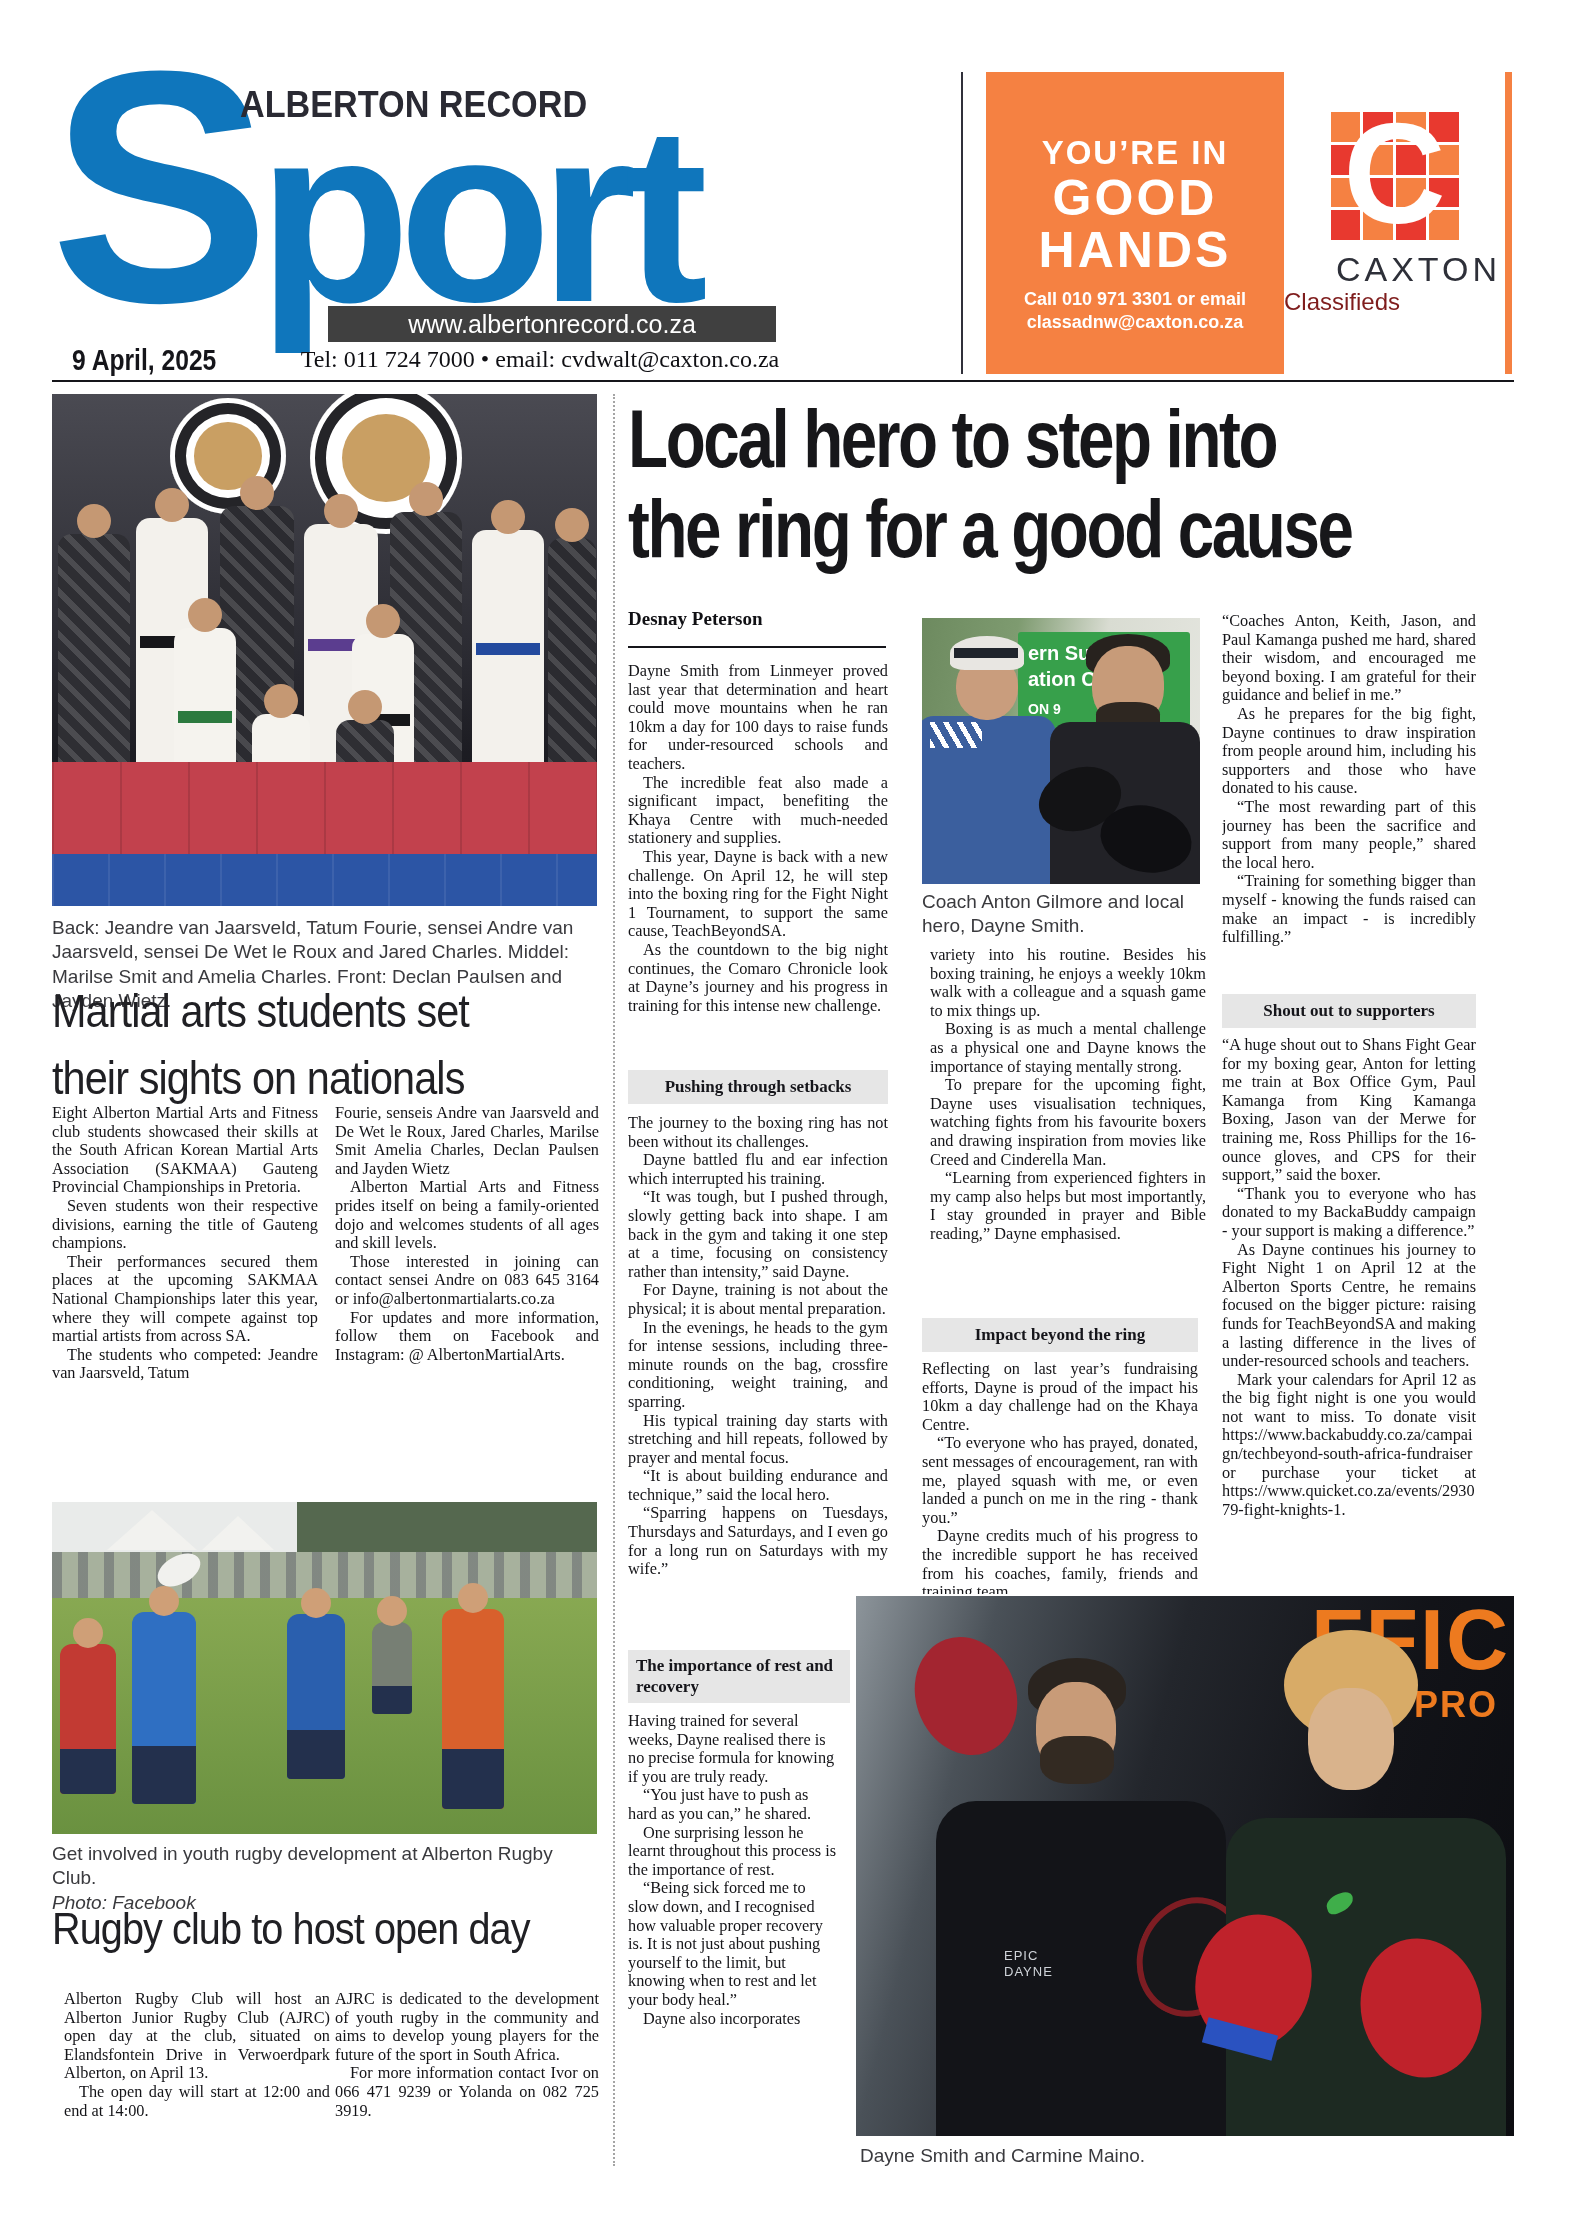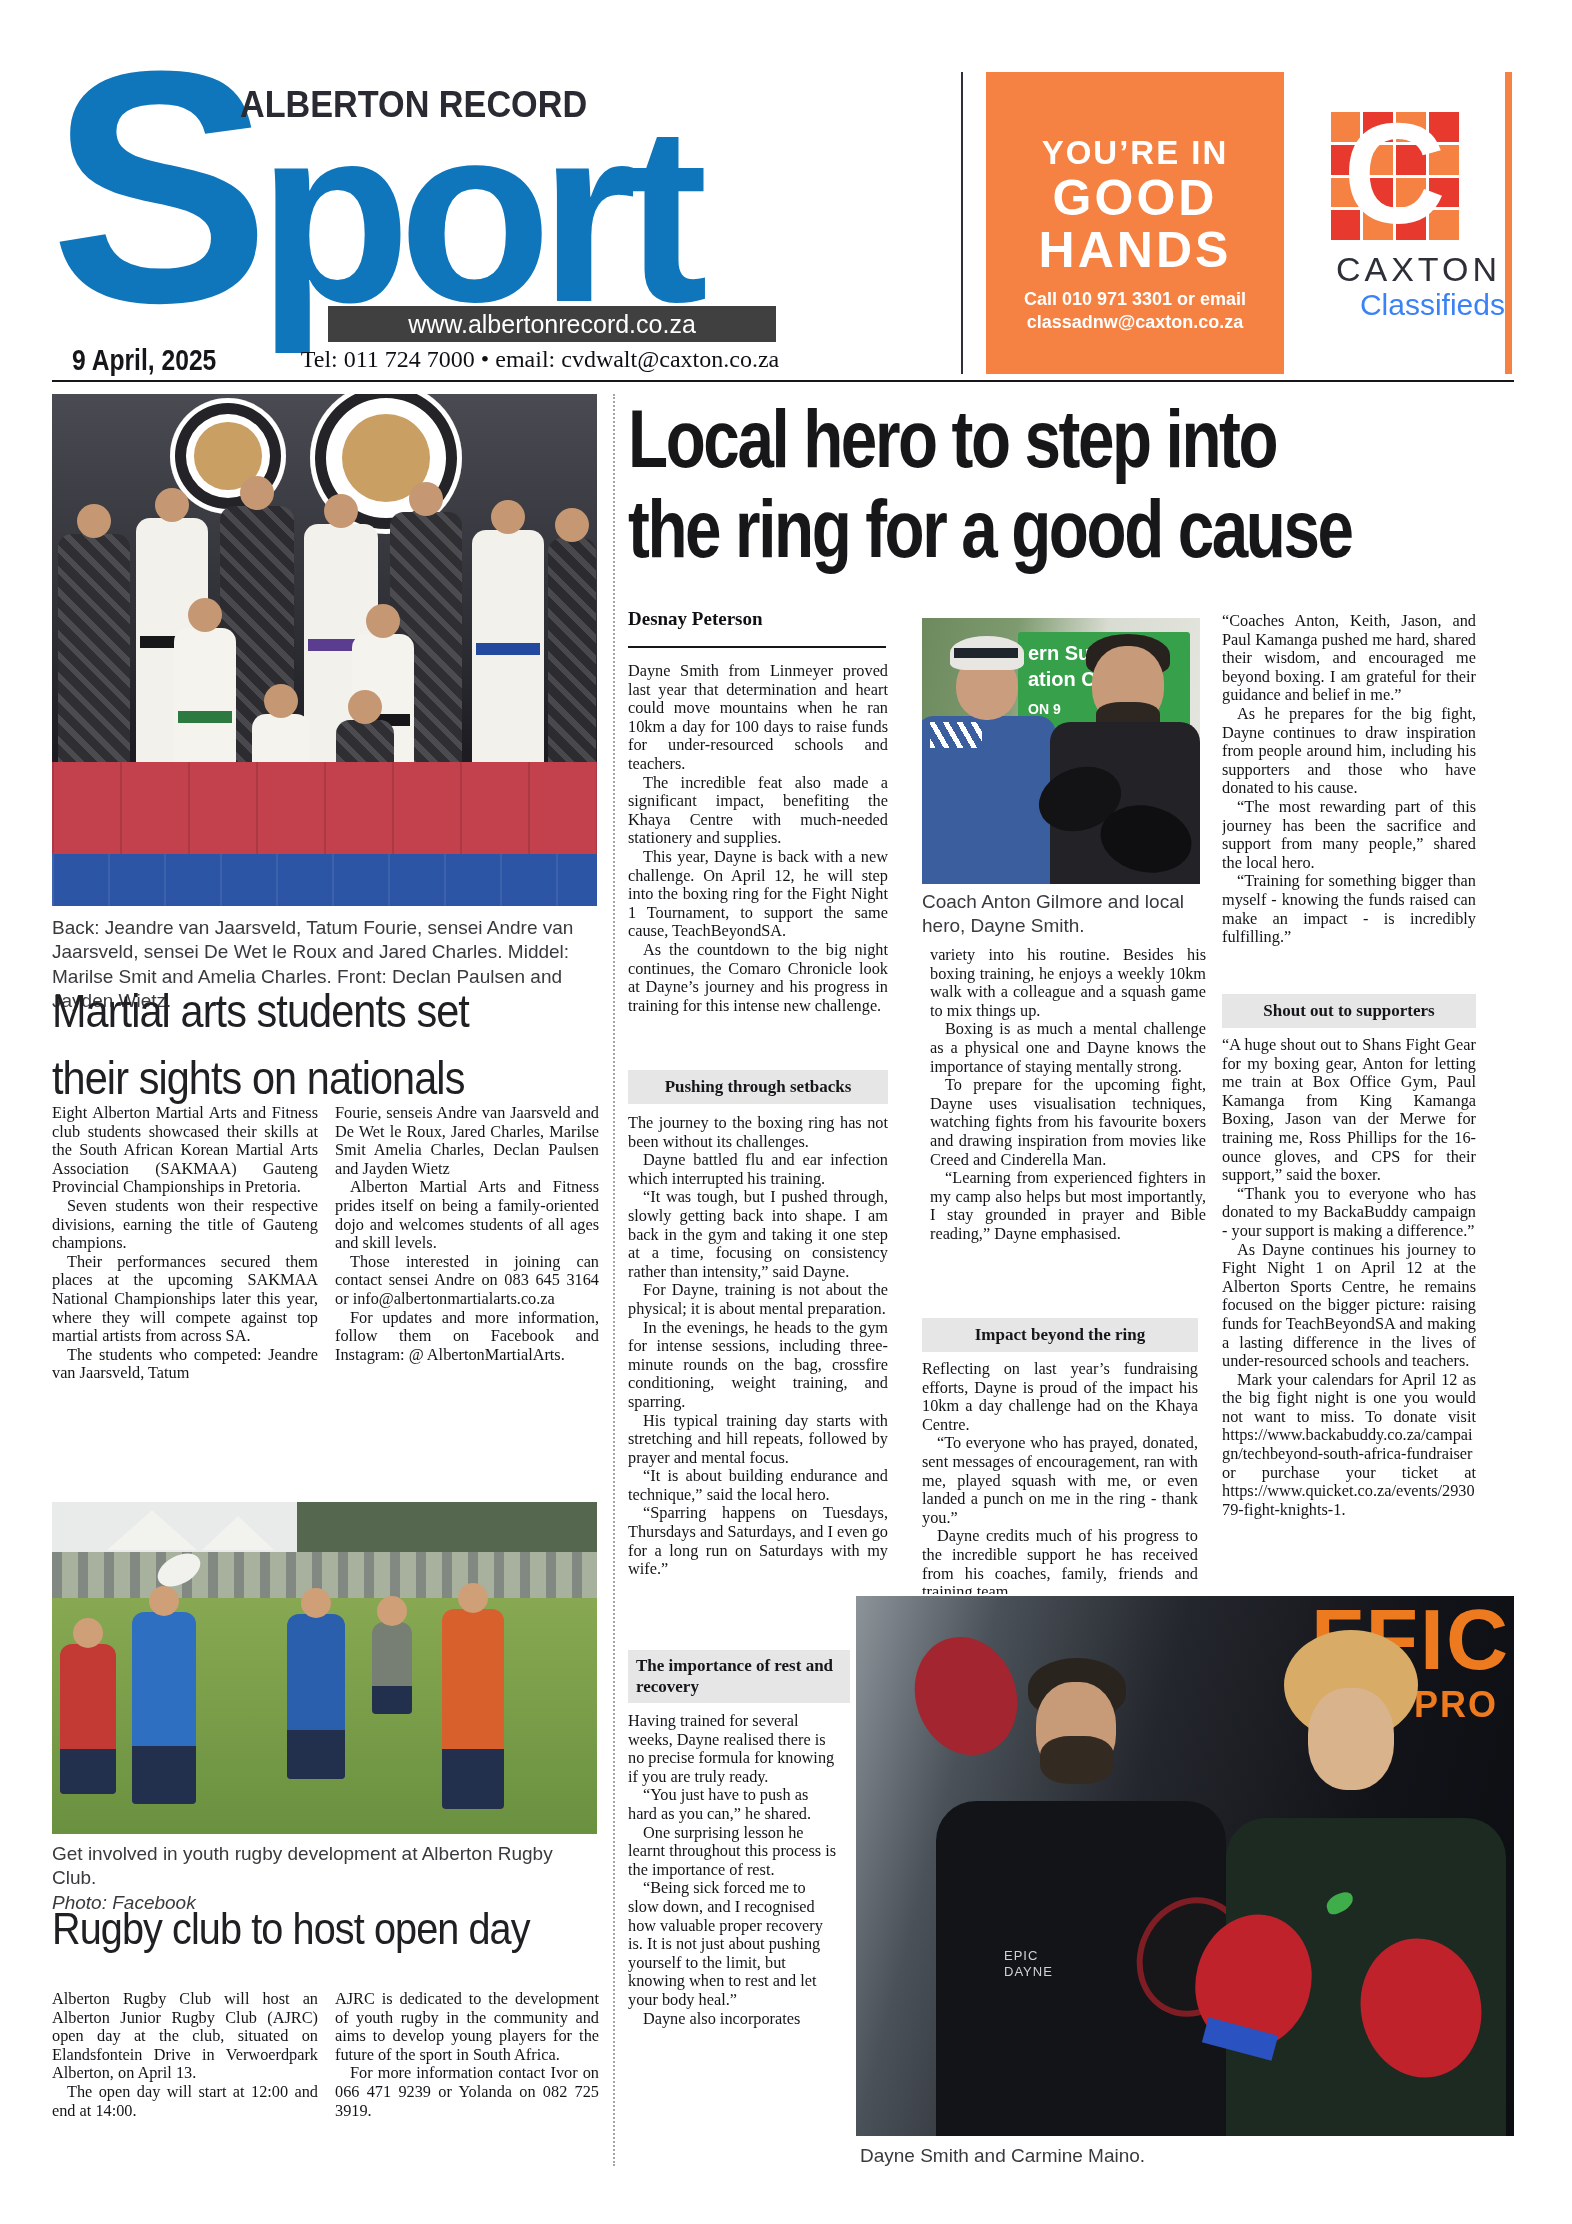--- a/index.html
+++ b/index.html
@@ -32,21 +32,21 @@
   .ad-contact{margin-top:12px;font-size:18px;font-weight:700;line-height:1.3;}
   #ad-white{position:absolute;left:298px;top:0;right:7px;bottom:0;background:#fff;}
   #ad-strip{position:absolute;right:0;top:0;width:7px;height:302px;background:#f58142;}
   #cx-logo{position:absolute;left:50%;top:40px;transform:translateX(-50%);width:128px;height:128px;
             display:grid;grid-template-columns:repeat(4,1fr);grid-template-rows:repeat(4,1fr);gap:3px;}
   #cx-logo div{width:100%;height:100%;}
   #cx-c{position:absolute;left:50%;top:36px;transform:translateX(-50%);font-size:142px;line-height:132px;
             font-weight:700;color:#fff;}
   #cx-name{position:absolute;left:0;right:0;top:178px;text-align:center;font-size:34px;
             letter-spacing:4px;color:#2e3039;padding-left:48px;}
-  #cx-sub{position:absolute;left:0;right:0;top:216px;text-align:right;font-size:30px;color:#3b82f6;}
+  #cx-sub{position:absolute;left:0;right:0;top:216px;text-align:left;font-size:24px;color:#7f1d1d;}
 
   
   .cond{display:inline-block;transform:scaleX(.8);transform-origin:0 0;white-space:nowrap;}
   .cond2{display:inline-block;transform:scaleX(.9);transform-origin:0 0;white-space:nowrap;}
   .main-hl{position:absolute;left:628px;font-size:82px;font-weight:700;letter-spacing:-3px;color:#17171a;}
   #main-hl1{top:392px;} #main-hl2{top:482px;}
   .sec-hl{position:absolute;left:52px;font-size:46px;font-weight:400;letter-spacing:-1px;color:#202024;}
   #m-hl1{top:984px;} #m-hl2{top:1034px;margin-top:17px;}
   #r-hl{top:1904px;font-size:44px;}
   #byline{position:absolute;left:628px;top:608px;font-family:"Liberation Serif",serif;
@@ -59,21 +59,21 @@
   .bcol p+p{text-indent:15px;}
   #colA {left:628px;top:662px;width:260px;height:406px;}
   #colA2{left:628px;top:1114px;width:260px;height:534px;}
   #colA3{left:628px;top:1712px;width:212px;height:454px;text-align:left;}
   #colB {left:922px;top:946px;width:276px;height:368px;margin-left:8px;}
   #colB2{left:922px;top:1360px;width:276px;height:234px;}
   #colC {left:1222px;top:612px;width:254px;height:378px;}
   #colC2{left:1222px;top:1036px;width:254px;height:548px;}
   #mcol1{left:52px;top:1104px;width:266px;height:354px;}
   #mcol2{left:335px;top:1104px;width:264px;height:292px;}
-  #rcol1{left:52px;top:1990px;width:266px;height:180px;}
+  #rcol1{left:64px;top:1990px;width:266px;height:180px;}
   #rcol2{left:335px;top:1990px;width:264px;height:180px;}
 
   .subhead{position:absolute;background:#e6e6e6;font-family:"Liberation Serif",serif;
            font-weight:700;font-size:17px;color:#15151a;}
   .subhead.one{height:34px;line-height:34px;text-align:center;}
   #boxA1{left:628px;top:1070px;width:260px;}
   #boxA2{left:628px;top:1650px;width:206px;padding:5px 8px;line-height:1.25;}
   #boxB {left:922px;top:1318px;width:276px;}
   #boxC {left:1222px;top:994px;width:254px;}
 

